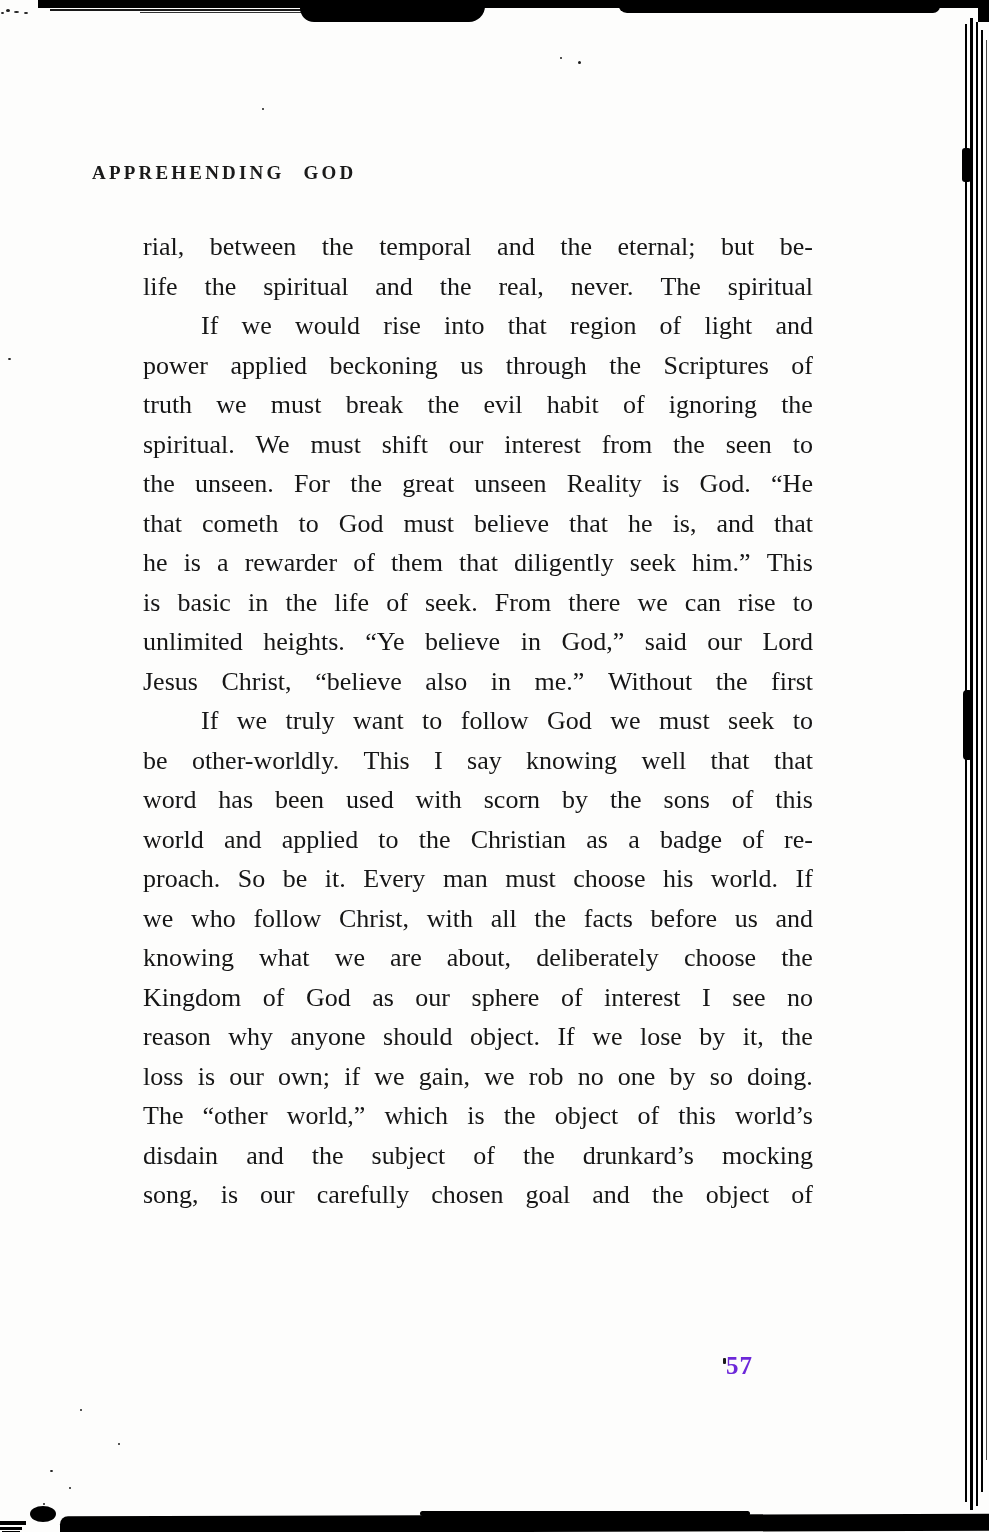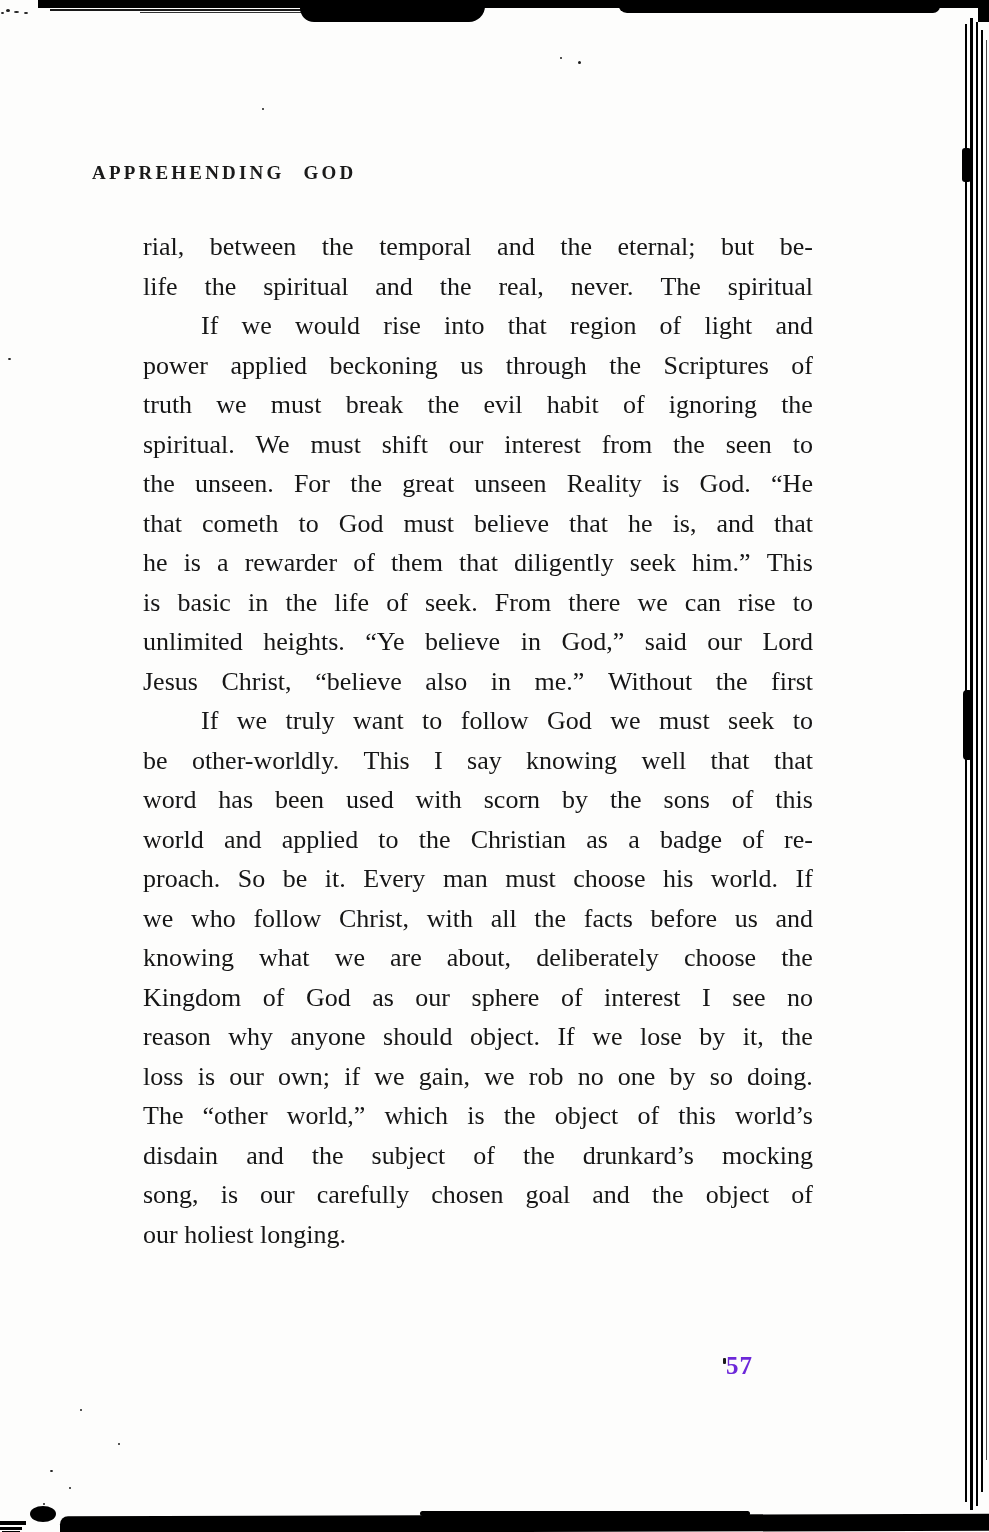--- a/index.html
+++ b/index.html
@@ -379,18 +379,17 @@
         <span>is</span>
         <span>our</span>
         <span>carefully</span>
         <span>chosen</span>
         <span>goal</span>
         <span>and</span>
         <span>the</span>
         <span>object</span>
         <span>of</span>
       </div>
-      <div class="line">our holiest longing.</div>
     </div>
 
   <div id="page-number">57</div>
 
 </div>
 
 </body></html>

